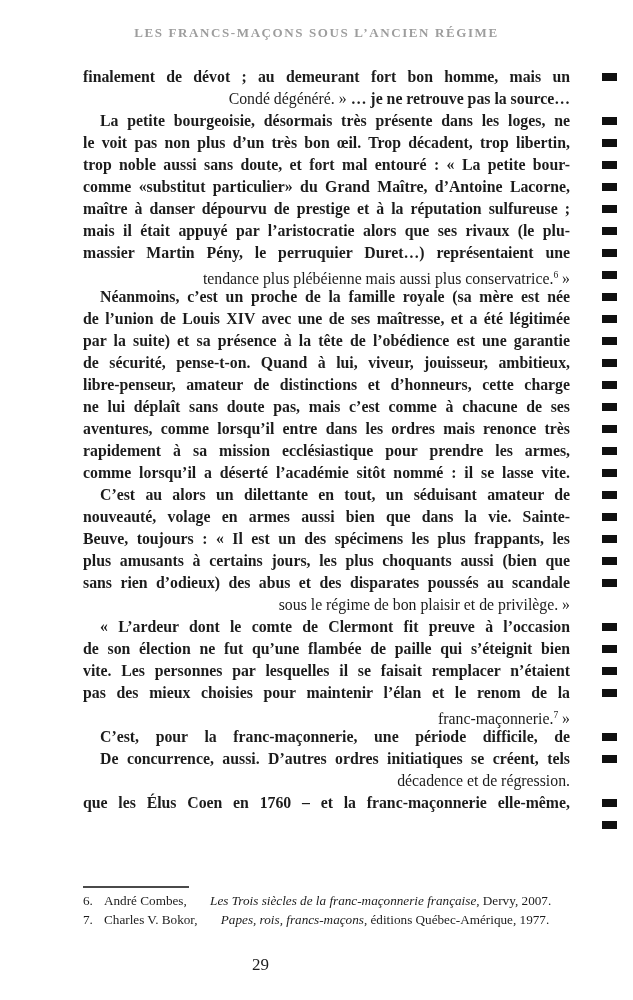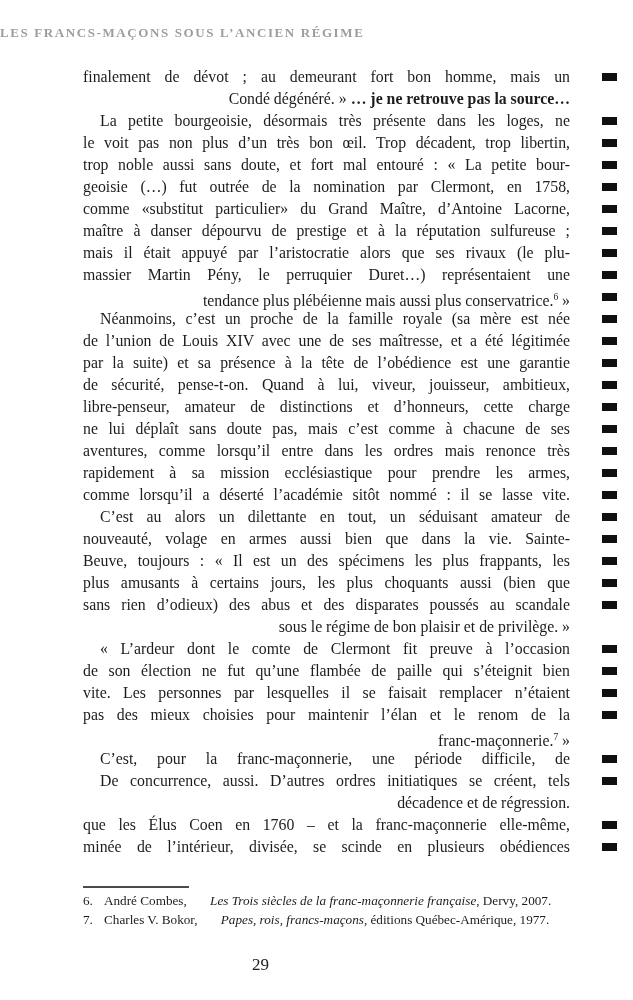--- a/index.html
+++ b/index.html
@@ -4,33 +4,33 @@
 <style>
   html,body { margin:0; padding:0; }
   .page {
     position:relative; width:633px; height:1000px;
     background:#ffffff; overflow:hidden;
     font-family:"Liberation Serif", "DejaVu Serif", serif;
     color:var(--ink,#1c1c1c);
   }
   .running-head {
     position:absolute; top:25px; left:0; width:633px;
-    font-size:13px; letter-spacing:1.6px;
+    text-align:center; font-size:13px; letter-spacing:1.6px;
     font-weight:bold; color:var(--head,#9d9d9d);
     font-family:"Liberation Serif", "DejaVu Serif", serif;
   }
   .body-col {
     position:absolute; left:83px; top:66px; width:487px;
     font-size:15.8px;
   }
   .line {
     position:relative; height:22px; line-height:22px;
     white-space:normal; overflow:visible; text-align:right;
   }
-  .line.j { text-align:justify; text-align-last:justify; }
+  .line.j { text-align:justify; text-align-last:justify;font-weight:bold; }
   .line.in { text-indent:17px; }
   .line .b { font-weight:bold; }
   .line .sup { font-size:9.5px; vertical-align:6px; letter-spacing:0; }
   .mark {
     position:absolute; right:-47px; top:7px;
     width:15px; height:8px; background:var(--mark,#101010);
   }
   .footnote-rule {
     position:absolute; left:83px; top:886px; width:106px; height:2px;
     background:var(--rule,#4a4a4a);
@@ -53,21 +53,20 @@
 <div class="page" style="--ink: #1c1c1c; --head: #9d9d9d; --rule: #4a4a4a; --mark: #101010; background: rgb(255, 255, 255);">
 
   <div class="running-head">LES FRANCS-MAÇONS SOUS L’ANCIEN RÉGIME</div>
 
   <div class="body-col">
       <div class="line j"><span>finalement de dévot ; au demeurant fort bon homme, mais un</span><span class="mark"></span></div>
       <div class="line"><span>Condé dégénéré. » </span><span class="b">… je ne retrouve pas la source…</span></div>
       <div class="line j in"><span>La petite bourgeoisie, désormais très présente dans les loges, ne</span><span class="mark"></span></div>
       <div class="line j"><span>le voit pas non plus d’un très bon œil. Trop décadent, trop libertin,</span><span class="mark"></span></div>
       <div class="line j"><span>trop noble aussi sans doute, et fort mal entouré : « La petite bour-</span><span class="mark"></span></div>
-      <div class="line j"><span>geoisie (…) fut outrée de la nomination par Clermont, en 1758,</span><span class="mark"></span></div>
       <div class="line j"><span>comme «substitut particulier» du Grand Maître, d’Antoine Lacorne,</span><span class="mark"></span></div>
       <div class="line j"><span>maître à danser dépourvu de prestige et à la réputation sulfureuse ;</span><span class="mark"></span></div>
       <div class="line j"><span>mais il était appuyé par l’aristocratie alors que ses rivaux (le plu-</span><span class="mark"></span></div>
       <div class="line j"><span>massier Martin Pény, le perruquier Duret…) représentaient une</span><span class="mark"></span></div>
       <div class="line"><span>tendance plus plébéienne mais aussi plus conservatrice.</span><span class="sup">6</span><span> »</span><span class="mark"></span></div>
       <div class="line j in"><span>Néanmoins, c’est un proche de la famille royale (sa mère est née</span><span class="mark"></span></div>
       <div class="line j"><span>de l’union de Louis XIV avec une de ses maîtresse, et a été légitimée</span><span class="mark"></span></div>
       <div class="line j"><span>par la suite) et sa présence à la tête de l’obédience est une garantie</span><span class="mark"></span></div>
       <div class="line j"><span>de sécurité, pense-t-on. Quand à lui, viveur, jouisseur, ambitieux,</span><span class="mark"></span></div>
       <div class="line j"><span>libre-penseur, amateur de distinctions et d’honneurs, cette charge</span><span class="mark"></span></div>
@@ -83,21 +82,21 @@
       <div class="line"><span>sous le régime de bon plaisir et de privilège. »</span></div>
       <div class="line j in"><span>« L’ardeur dont le comte de Clermont fit preuve à l’occasion</span><span class="mark"></span></div>
       <div class="line j"><span>de son élection ne fut qu’une flambée de paille qui s’éteignit bien</span><span class="mark"></span></div>
       <div class="line j"><span>vite. Les personnes par lesquelles il se faisait remplacer n’étaient</span><span class="mark"></span></div>
       <div class="line j"><span>pas des mieux choisies pour maintenir l’élan et le renom de la</span><span class="mark"></span></div>
       <div class="line"><span>franc-maçonnerie.</span><span class="sup">7</span><span> »</span></div>
       <div class="line j in"><span>C’est, pour la franc-maçonnerie, une période difficile, de</span><span class="mark"></span></div>
       <div class="line j in"><span>De concurrence, aussi. D’autres ordres initiatiques se créent, tels</span><span class="mark"></span></div>
       <div class="line"><span>décadence et de régression.</span></div>
       <div class="line j"><span>que les Élus Coen en 1760 – et la franc-maçonnerie elle-même,</span><span class="mark"></span></div>
-      <div class="line j"><span>minée de l’intérieur, divisée, se scinde en plusieurs obédiences</span><span class="mark"></span></div>
+      <div class="line j"><span class="mark"></span></div>
     </div>
 
   <div class="footnote-rule"></div>
 
   <div class="footnotes">
       <div class="footnote"><span class="fn-num">6.</span><span>André Combes, </span><span class="i">Les Trois siècles de la franc-maçonnerie française</span><span>, Dervy, 2007.</span></div>
       <div class="footnote"><span class="fn-num">7.</span><span>Charles V. Bokor, </span><span class="i">Papes, rois, francs-maçons</span><span>, éditions Québec-Amérique, 1977.</span></div>
     </div>
 
   <div class="page-number">29</div>

